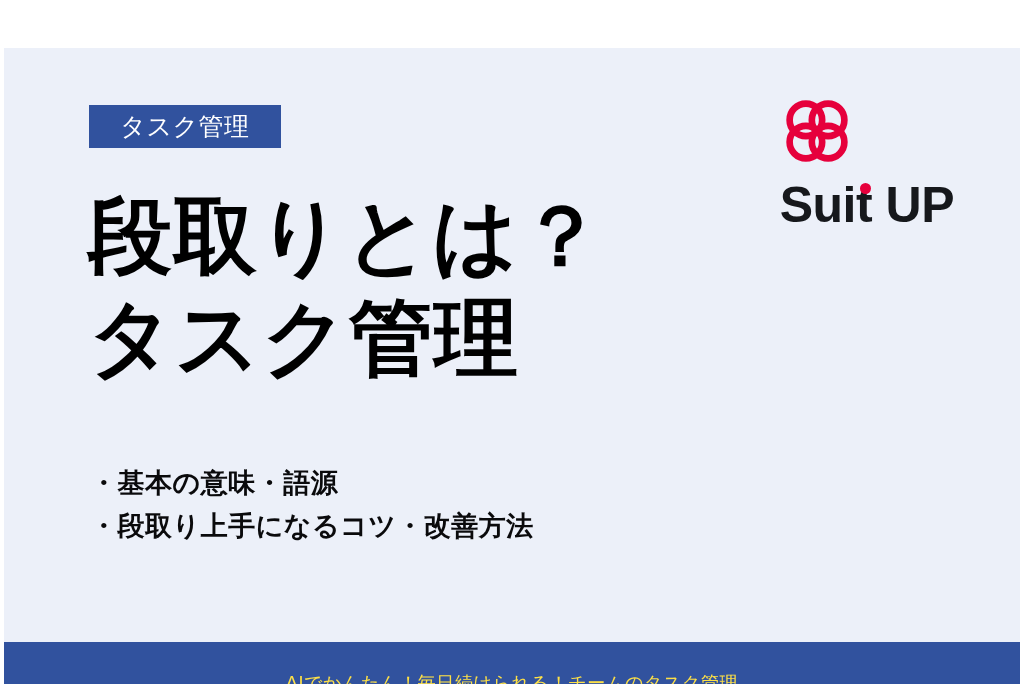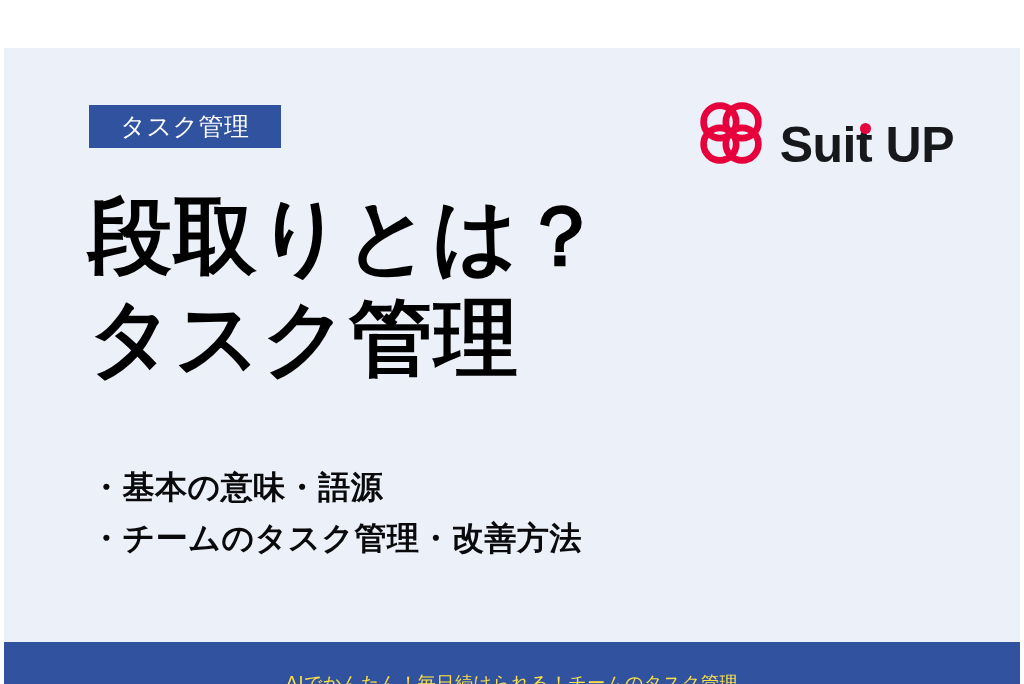--- a/index.html
+++ b/index.html
@@ -59,23 +59,24 @@
     padding: 0 10px;
     box-sizing: border-box;
   }
 
   
   .brand {
     position: absolute;
     right: 66px;
     top: 46px;
     display: flex;
-    align-items: flex-end;
+    align-items: flex-start;
     gap: 12px;
     height: 76px;
+    flex-direction: column;
   }
 
   .brand-mark {
     width: 74px;
     height: 74px;
     flex: 0 0 74px;
     display: block;
   }
 
   .brand-name {
@@ -115,21 +116,21 @@
     white-space: nowrap;
   }
 
   
   .bullet-list {
     position: absolute;
     left: 86px;
     top: 414px;
     width: 860px;
     color: #0a0a0c;
-    font-size: 32px;
+    font-size: 27px;
     font-weight: 700;
     line-height: 1.58;
     letter-spacing: 0.5px;
   }
   .bullet-list .bullet-item {
     display: block;
     white-space: nowrap;
   }
 
   
@@ -178,21 +179,21 @@
       </div>
     </div>
 
     <div class="headline">
       <span class="line">段取りとは？</span>
       <span class="line">タスク管理</span>
     </div>
 
     <div class="bullet-list">
       <span class="bullet-item">・基本の意味・語源</span>
-      <span class="bullet-item">・チームのタスク管理・改善方法</span>
+      <span class="bullet-item">・段取り上手になるコツ・改善方法</span>
     </div>
 
     <div class="footer-band">
       <span class="footer-text">AIでかんたん！毎日続けられる！チームのタスク管理</span>
     </div>
 
   </div>
 </div>
 
 </body></html>

